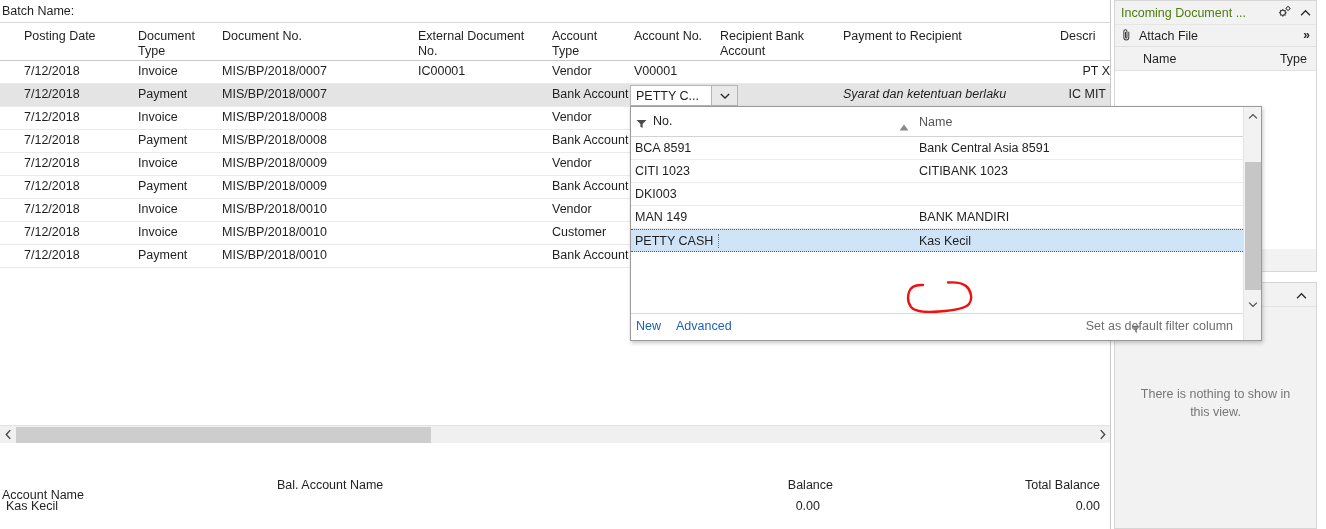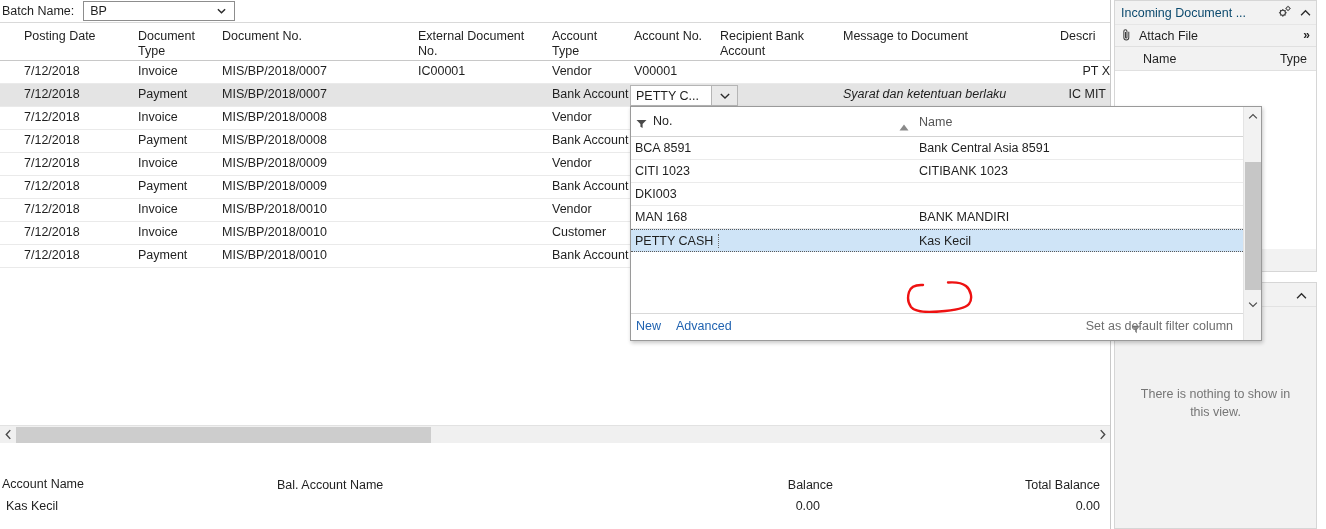--- a/index.html
+++ b/index.html
@@ -113,21 +113,21 @@
   }
   .fb-card {
     position: absolute; left: 3px; top: 0; width: 203px;
     border: 1px solid #d6d6d6; background: #f2f2f2;
   }
   .fb-card.top { top: 0; height: 272px; }
   .fb-card.bottom { top: 282px; height: 247px; }
   .fb-title {
     position: relative; height: 23px; display: flex; align-items: center;
     padding-left: 6px; background: #f2f2f2;
-    font-size: 12.5px; color: #0c4a6e;
+    font-size: 12.5px; color: #4d7c0f;
   }
   .fb-title .icons { position: absolute; right: 5px; top: 4px; display: flex; gap: 8px; align-items: center; }
   .fb-actions {
     position: relative; height: 22px; display: flex; align-items: center;
     padding-left: 6px; background: #f2f2f2;
     border-top: 1px solid #e6e6e6;
     font-size: 12.5px;
   }
   .fb-actions .chevrons { position: absolute; right: 6px; top: 3px; color: #1f1f1f; font-size: 12px; font-weight: bold; }
   .fb-attach-label { margin-left: 7px; }
@@ -215,44 +215,36 @@
     pointer-events: none;
   }
   .chev-svg { display: block; }
 </style>
 </head>
 <body>
 <div id="root">
 
 <div class="batch-bar">
   <span class="batch-label">Batch Name:</span>
-  <div class="batch-select">
-    <span>BP</span>
-    <span class="chev">
-      <svg class="chev-svg" width="9" height="9" viewBox="0 0 10 10">
-            <path d="M1 3 L5 7 L9 3" fill="none" stroke="#2a2a2a" stroke-width="1.6"></path>
-          </svg>
-    </span>
-  </div>
 </div>
 
 <div class="grid-wrap">
   <div class="grid-head" id="grid-head">
         <div class="hc" style="left: 24px; width: 110px;">Posting Date</div>
         <div class="hc" style="left: 138px; width: 80px;">Document
 Type</div>
         <div class="hc" style="left: 222px; width: 180px;">Document No.</div>
         <div class="hc" style="left: 418px; width: 140px;">External Document
 No.</div>
         <div class="hc" style="left: 552px; width: 78px;">Account
 Type</div>
         <div class="hc" style="left: 634px; width: 86px;">Account No.</div>
         <div class="hc" style="left: 720px; width: 120px;">Recipient Bank
 Account</div>
-        <div class="hc" style="left: 843px; width: 190px;">Message to Document</div>
+        <div class="hc" style="left: 843px; width: 190px;">Payment to Recipient</div>
         <div class="hc right" style="left: 1060px; width: 46px;">Descri</div>
       </div>
   <div id="grid-body">
         <div class="grid-row">
           <div class="cell" style="left: 24px; width: 110px;">7/12/2018</div>
           <div class="cell" style="left: 138px; width: 80px;">Invoice</div>
           <div class="cell" style="left: 222px; width: 180px;">MIS/BP/2018/0007</div>
           <div class="cell" style="left: 418px; width: 140px;">IC00001</div>
           <div class="cell" style="left: 552px; width: 78px;">Vendor</div>
           <div class="cell" style="left: 634px; width: 86px;">V00001</div>
@@ -372,21 +364,21 @@
     <div class="thumb"></div>
   </div>
   <div class="arrow">
     <svg width="7" height="11" viewBox="0 0 8 12">
           <path d="M2 1 L6.5 6 L2 11" fill="none" stroke="#4a4a4a" stroke-width="1.7"></path>
         </svg>
   </div>
 </div>
 
 <div class="totals">
-  <span class="tl" style="left:2px; top:34px;">Account Name</span>
+  <span class="tl" style="left:2px; top:45px;">Account Name</span>
   <span class="tv" style="left:6px; top:56px;">Kas Kecil</span>
   <span class="tl" style="left:277px; top:35px;">Bal. Account Name</span>
   <span class="tv" style="left:281px; top:56px;"></span>
   <span class="tl right" style="left:713px; top:35px; width:120px;">Balance</span>
   <span class="tv right" style="left:700px; top:56px; width:120px;">0.00</span>
   <span class="tl right" style="left:960px; top:35px; width:140px;">Total Balance</span>
   <span class="tv right" style="left:960px; top:56px; width:140px;">0.00</span>
 </div>
 
 <div class="factbox">
@@ -464,21 +456,21 @@
         </div>
         <div class="lp-row">
           <span class="c-no">CITI 1023</span>
           <span class="c-name">CITIBANK 1023</span>
         </div>
         <div class="lp-row">
           <span class="c-no">DKI003</span>
           <span class="c-name"></span>
         </div>
         <div class="lp-row">
-          <span class="c-no">MAN 168</span>
+          <span class="c-no">MAN 149</span>
           <span class="c-name">BANK MANDIRI</span>
         </div>
         <div class="lp-row sel">
           <span class="c-no">PETTY CASH</span>
           <span class="c-name">Kas Kecil</span>
         </div>
       </div>
   <div class="lp-foot">
     <span class="lnk new">New</span>
     <span class="lnk adv">Advanced</span>

